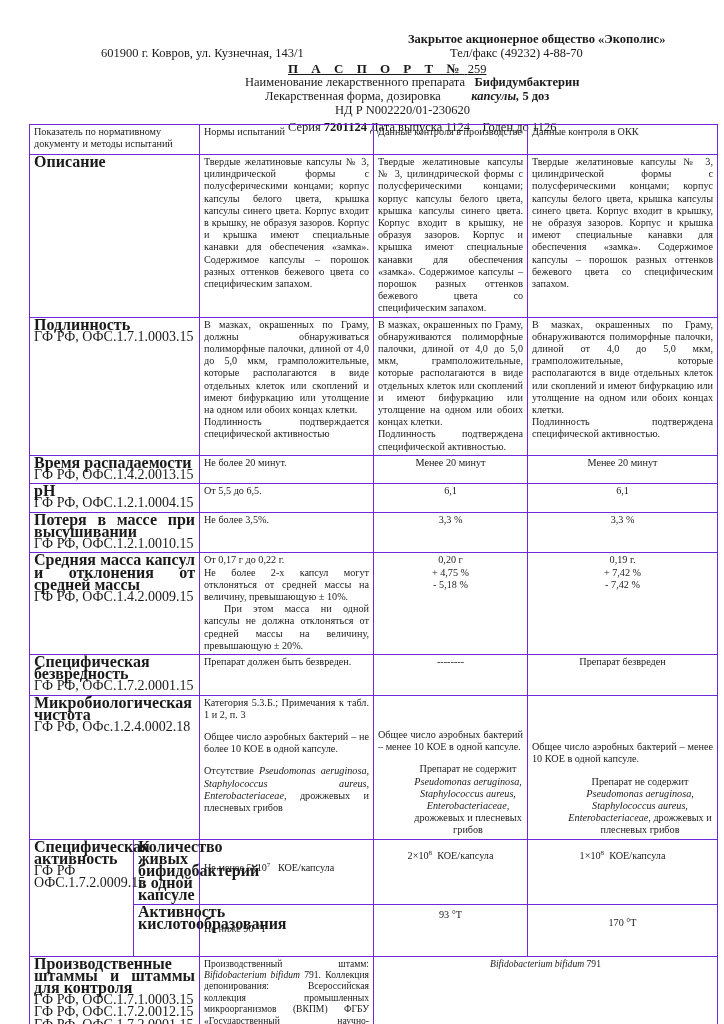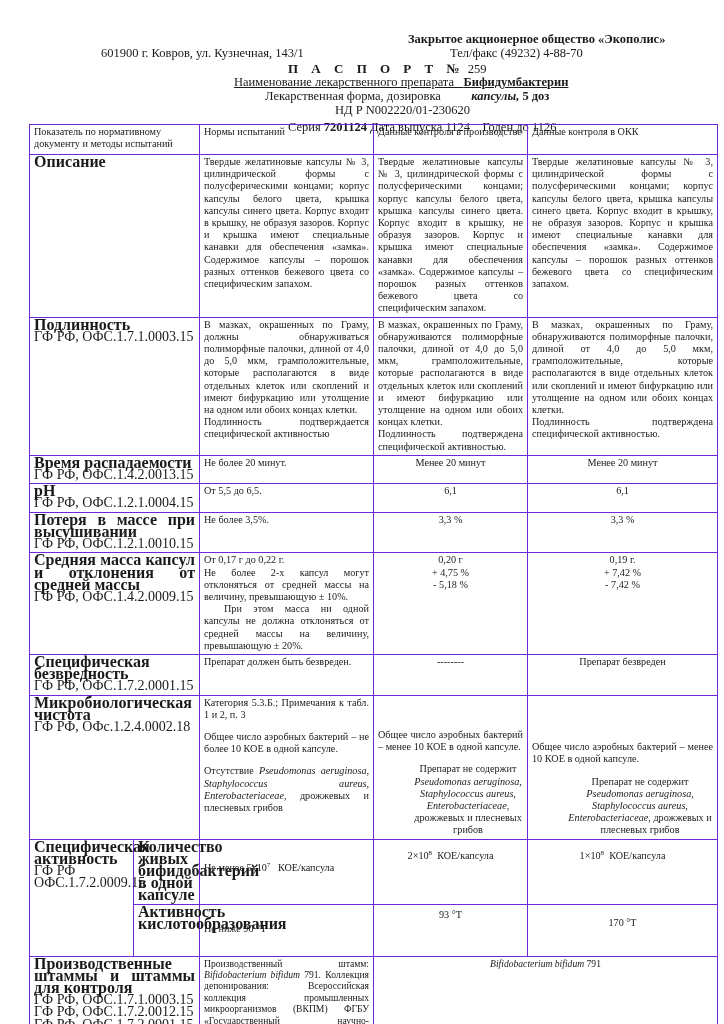--- a/index.html
+++ b/index.html
@@ -27,25 +27,25 @@
   .lbl { font-weight: bold; font-size: 16px; }
   .ref { font-size: 14px; }
   sup { font-size: 7px; line-height: 0; }
 </style>
 </head>
 <body>
 
 <div class="hdr b" style="left:408px; top:32px;">Закрытое акционерное общество «Экополис»</div>
 <div class="hdr" style="left:101px; top:46px;">601900 г. Ковров, ул. Кузнечная, 143/1</div>
 <div class="hdr" style="left:450px; top:46px;">Тел/факс (49232) 4-88-70</div>
-<div class="hdr" style="left:288px; top:61px;">
+<div class="hdr" style="left:288px; top:61px;text-decoration:underline;">
   <span class="sp">П А С П О Р Т  №</span>
   <span>259</span>
 </div>
-<div class="hdr" style="left:234px; top:75px;text-decoration:underline;">
+<div class="hdr" style="left:245px; top:75px;">
   <span>Наименование лекарственного препарата</span>&nbsp;&nbsp;
   <span class="b">Бифидумбактерин</span>
 </div>
 <div class="hdr" style="left:265px; top:89px;">
   <span>Лекарственная форма, дозировка</span>
   <span style="display:inline-block; width:24px;"></span>
   <span class="b i">капсулы,</span>
   <span class="b">5 доз</span>
 </div>
 <div class="hdr" style="left:335px; top:103px;">НД  Р N002220/01-230620</div>

